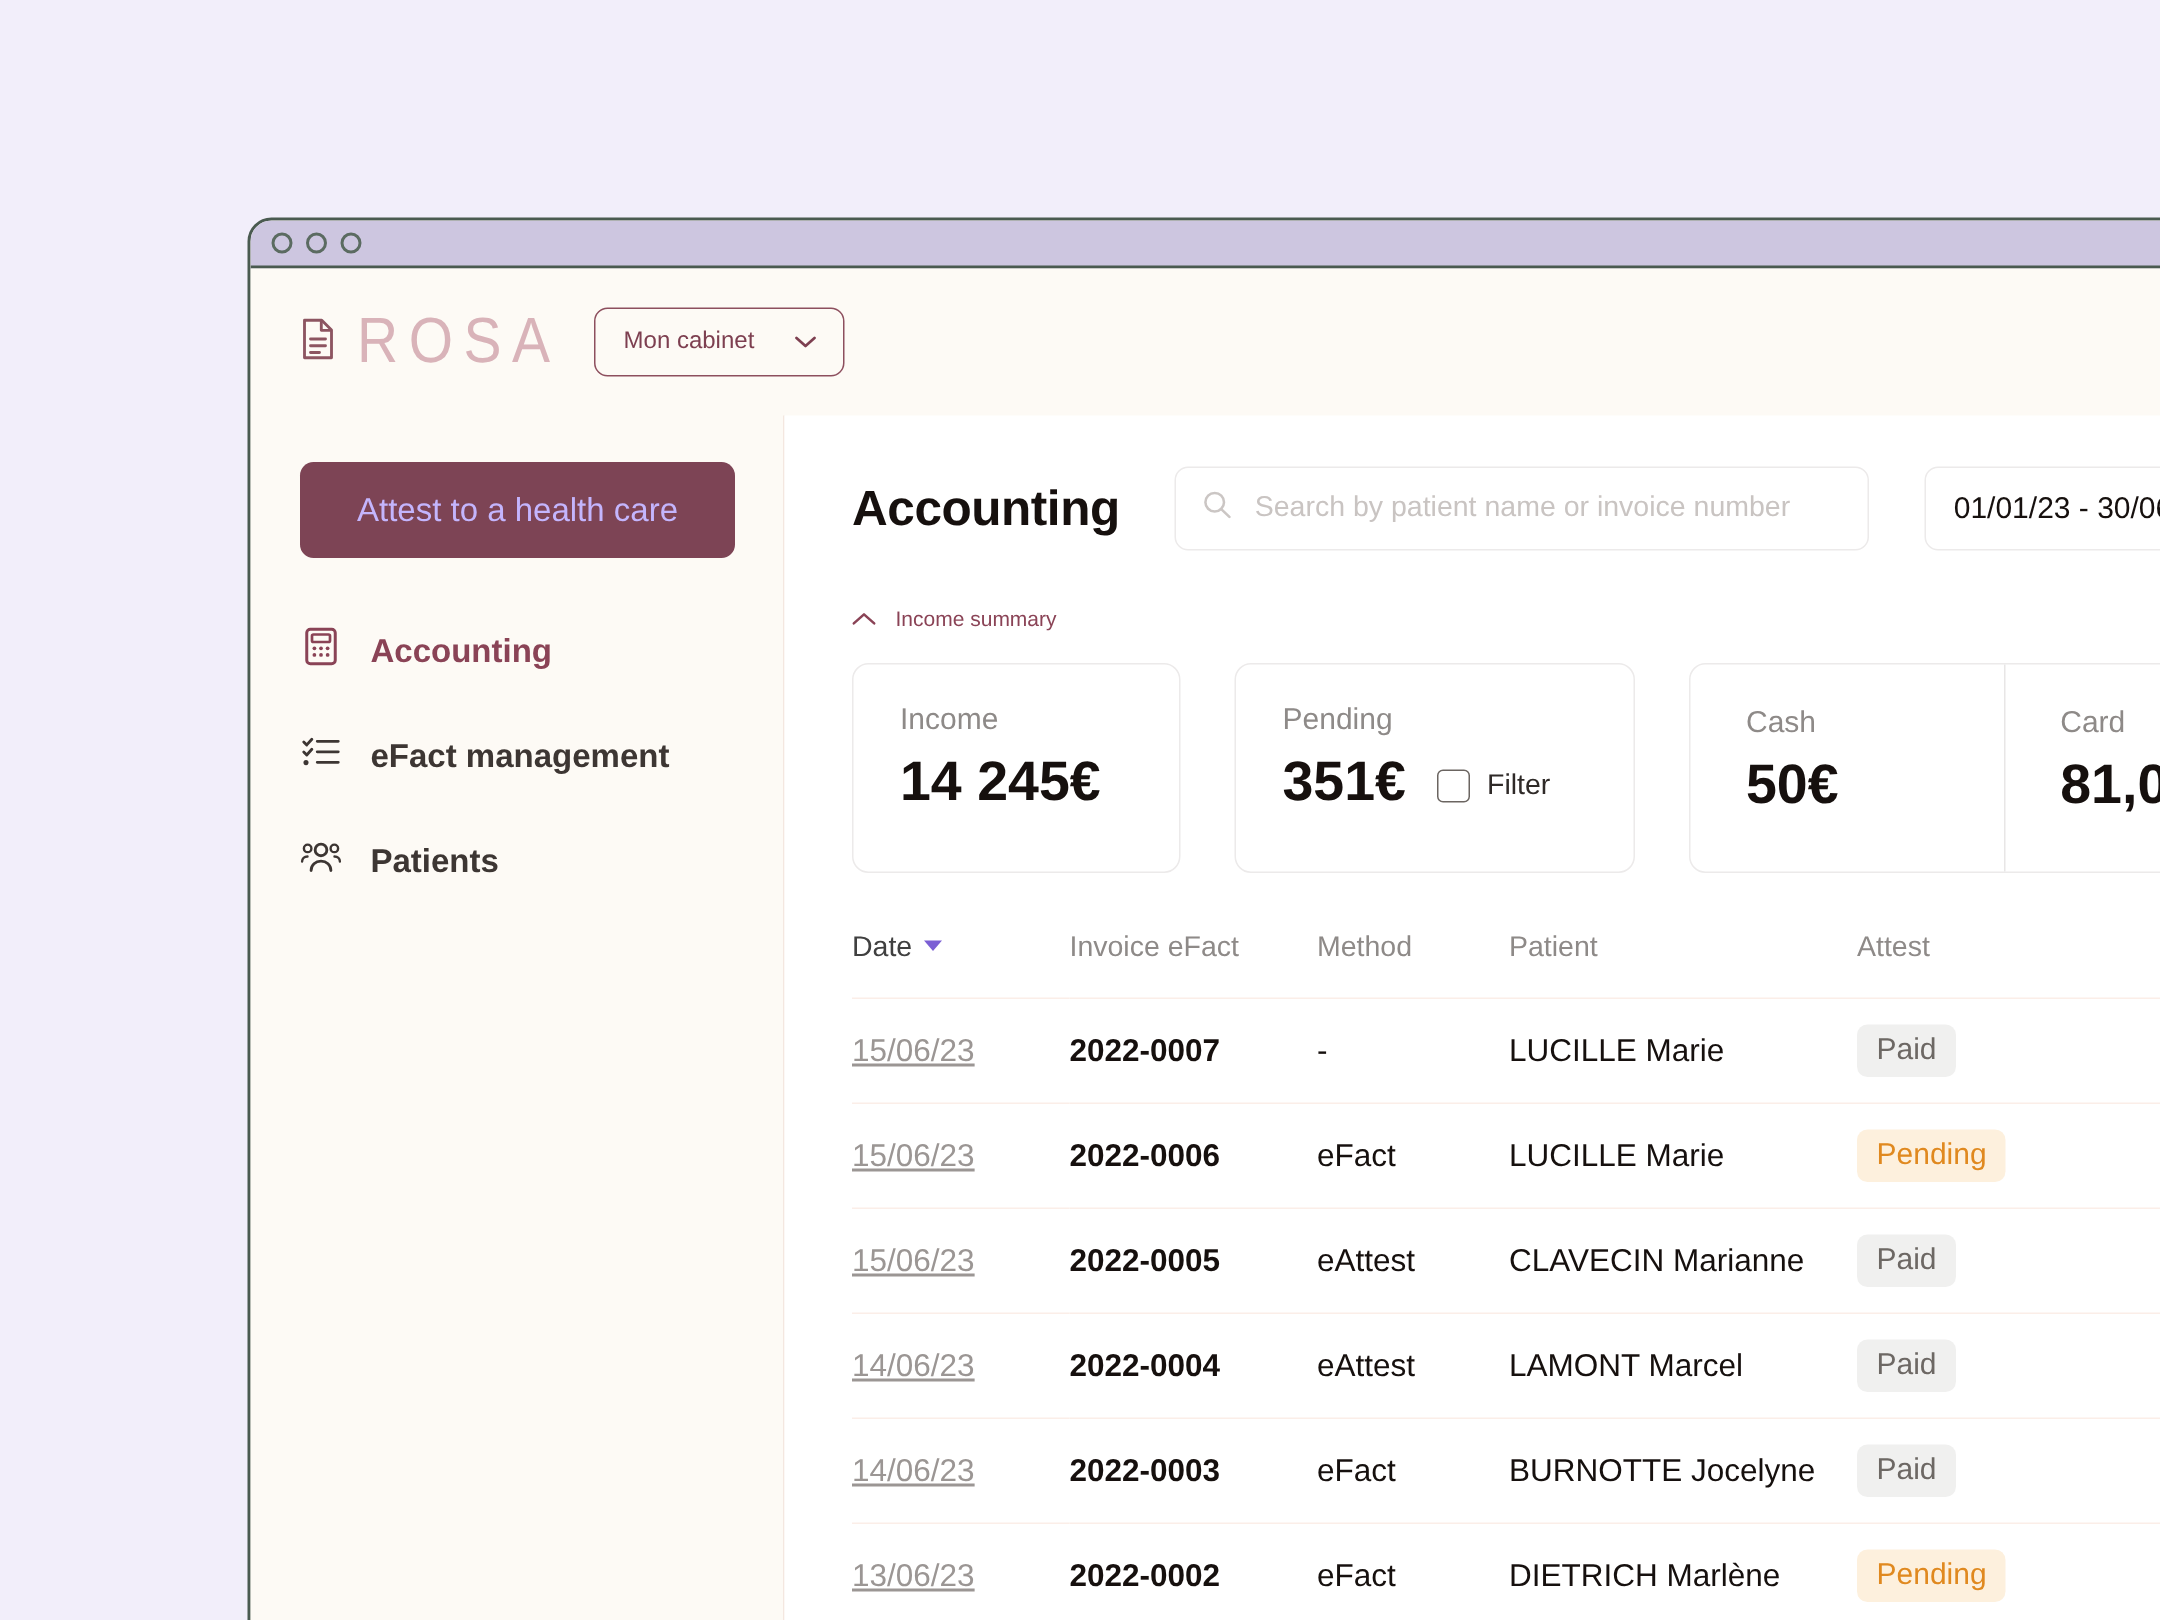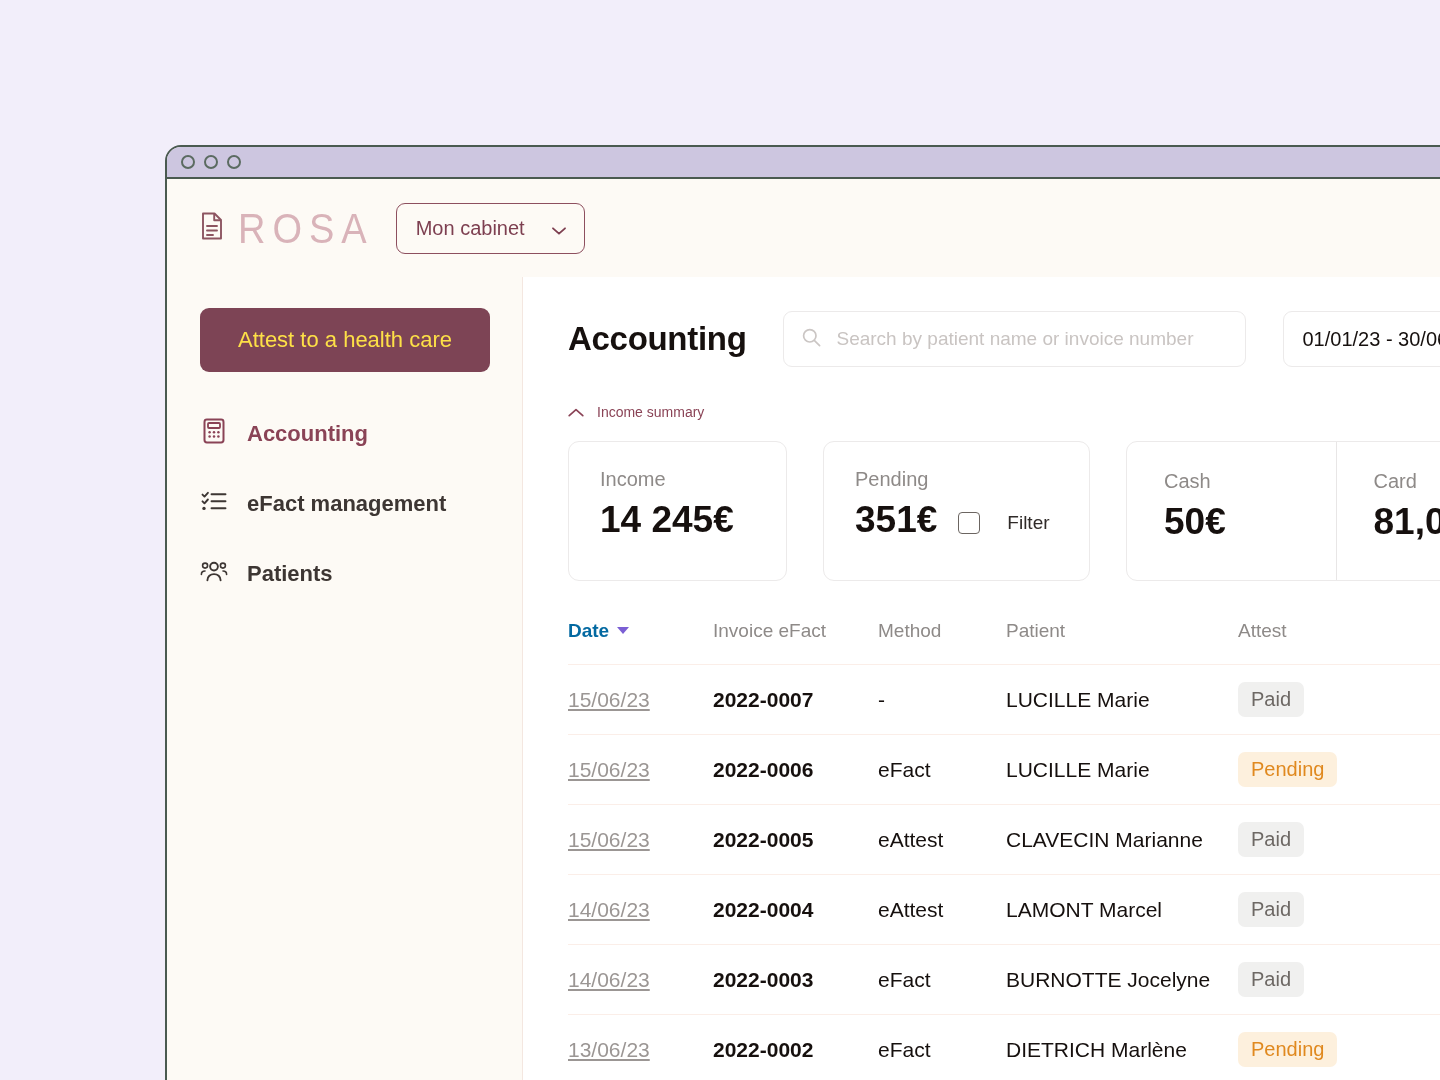--- a/index.html
+++ b/index.html
@@ -68,21 +68,21 @@
     line-height: 1;
     transform: scaleY(1.12);
   }
   #cabinet-select {
     display: inline-flex;
     align-items: center;
     gap: 27px;
     border: 1.4px solid #8d4f5e;
     border-radius: 9px;
     color: #7d3f50;
-    font-size: 20px;
+    font-size: 16px;
     padding: 13px 18px 13px 19px;
     background: #fdfaf5;
     cursor: pointer;
     white-space: nowrap;
   }
   .chev-down {
     width: 14px; height: 8px;
     flex: 0 0 auto;
   }
 
@@ -96,21 +96,21 @@
     width: 356px;
     flex: 0 0 356px;
     background: #fdfaf5;
     border-right: 1.5px solid #f4e7e0;
     padding: 31px 0 0 0;
   }
   #attest-button {
     display: block;
     margin: 0 30px 0 33px;
     background: #7d4455;
-    color: #fde047;
+    color: #c4b5fd;
     font-size: 22px;
     border: none;
     border-radius: 9px;
     padding: 19px 10px;
     width: 290px;
     text-align: center;
     cursor: pointer;
     font-family: "Liberation Sans", sans-serif;
   }
   .nav-item {
@@ -237,21 +237,21 @@
     padding: 28px 0 0 37px;
     flex: 1 1 0;
     min-width: 0;
   }
   .split-half + .split-half { border-left: 1.4px solid #e8e6e6; }
 
   .pending-row { display: flex; align-items: flex-end; gap: 21px; }
   #filter-check-wrap {
     display: inline-flex;
     align-items: flex-end;
-    gap: 27px;
+    gap: 11px;
     padding-bottom: 7px;
     cursor: pointer;
   }
   #filter-checkbox {
     width: 22px; height: 22px;
     border: 1.7px solid #6b6561;
     border-radius: 4px;
     background: #fff;
   }
   #filter-label { font-size: 19px; color: #2f2a28; }
@@ -270,21 +270,21 @@
   #invoice-table col.c-status { width: 200px; }
   #invoice-table col.c-rest   { width: auto; }
 
   #invoice-table th {
     text-align: left;
     font-size: 19px;
     font-weight: 400;
     color: #8e8a88;
     padding: 0 0 22px 0;
   }
-  #invoice-table th.th-date { color: #0369a1; font-weight: 700; }
+  #invoice-table th.th-date { color: #404040; font-weight: 400; }
   .sort-caret {
     display: inline-block;
     width: 0; height: 0;
     border-left: 6px solid transparent;
     border-right: 6px solid transparent;
     border-top: 7px solid #7b5fd4;
     margin-left: 8px;
     vertical-align: 3px;
   }
   #invoice-table td {

